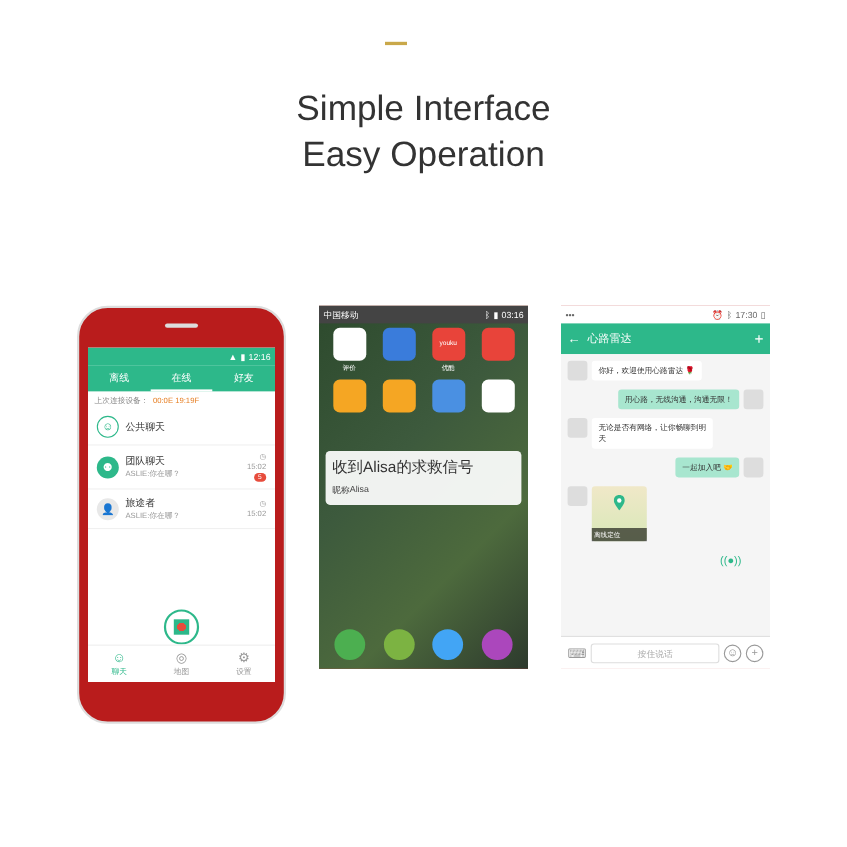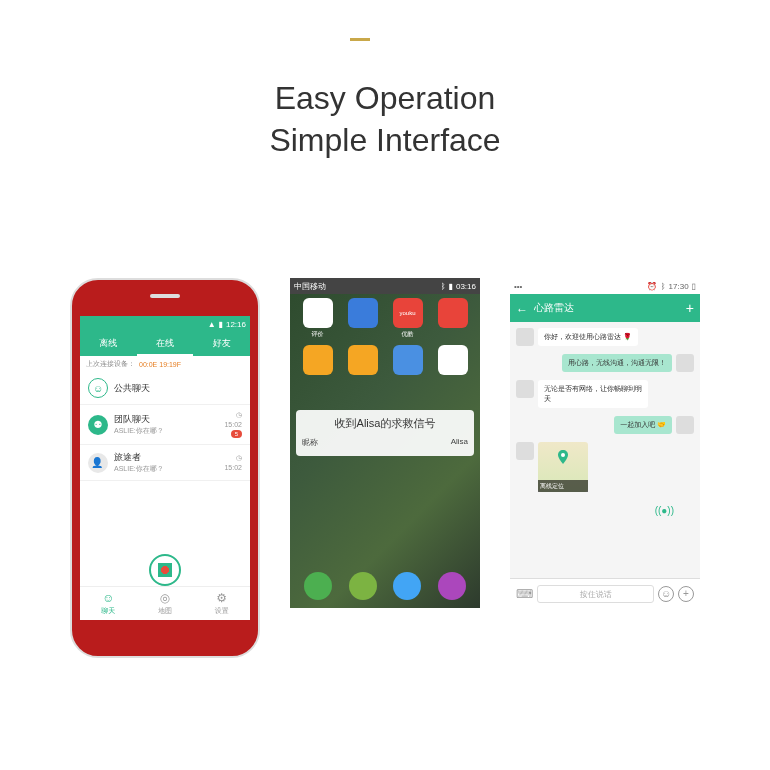--- a/index.html
+++ b/index.html
@@ -37,22 +37,22 @@
 .bottom-nav{position:absolute;bottom:36px;left:8px;right:8px;height:34px;background:#fff;border-top:1px solid #eee;display:flex}
 .nav-item{flex:1;display:flex;flex-direction:column;align-items:center;justify-content:center;font-size:7px;color:#999;gap:1px}
 .nav-item.active{color:#2db88a}
 .nav-icon{font-size:12px}
 
 .home-bg{width:100%;height:100%;background:linear-gradient(135deg,#2d4a2d 0%,#3d5a3d 40%,#4d6a3d 70%,#2d3a2d 100%);position:relative}
 .home-grid{padding:4px 8px;display:grid;grid-template-columns:repeat(4,1fr);gap:6px}
 .app-icon{width:30px;height:30px;border-radius:6px;margin:0 auto}
 .app-label{font-size:6px;color:#fff;text-align:center;margin-top:2px}
 .notif{position:absolute;top:40%;left:6px;right:6px;background:rgba(255,255,255,0.92);border-radius:4px;padding:6px;font-size:8px}
-.notif-title{text-align:center;font-size:11px;color:#333;margin-bottom:4px}
-.notif-row{display:flex;justify-content:space-between;padding:2px 0;font-size:8px;color:#444}
+.notif-title{font-size:14px;color:#333;margin-bottom:4px}
+.notif-row{display:flex;padding:2px 0;font-size:8px;color:#444}
 .dock{position:absolute;bottom:4px;left:6px;right:6px;height:36px;display:flex;justify-content:space-around;align-items:center}
 .dock-icon{width:28px;height:28px;border-radius:50%}
 
 .header3{height:28px;background:#2db88a;display:flex;align-items:center;color:#fff;font-size:10px;padding:0 6px;gap:6px}
 .header3 .back{font-size:12px}
 .header3 .title{flex:1}
 .header3 .plus{font-size:14px}
 .msg-area{padding:6px;background:#f5f5f5;height:calc(100% - 28px - 30px - 16px);overflow:hidden}
 .msg{display:flex;gap:4px;margin-bottom:8px;align-items:flex-start}
 .msg.right{flex-direction:row-reverse}
@@ -67,22 +67,22 @@
 .input-field{flex:1;height:18px;border:1px solid #ddd;border-radius:3px;font-size:8px;text-align:center;line-height:18px;color:#aaa}
 .input-icn{width:16px;height:16px;border:1px solid #999;border-radius:50%;display:flex;align-items:center;justify-content:center;font-size:10px;color:#999}
 .kb-icn{font-size:12px;color:#999}
 .voice-wave{color:#2db88a;font-size:10px}
 </style>
 </head>
 <body>
 
 <div class="accent-bar"></div>
 <div class="headline">
+  <div>Simple Interface</div>
   <div>Easy Operation</div>
-  <div>Simple Interface</div>
 </div>
 
 <div class="phones">
 
 <div class="phone">
   <div class="phone-frame">
     <div class="screen">
       <div class="statusbar">
         <span>▲</span>
         <span>▮</span>

